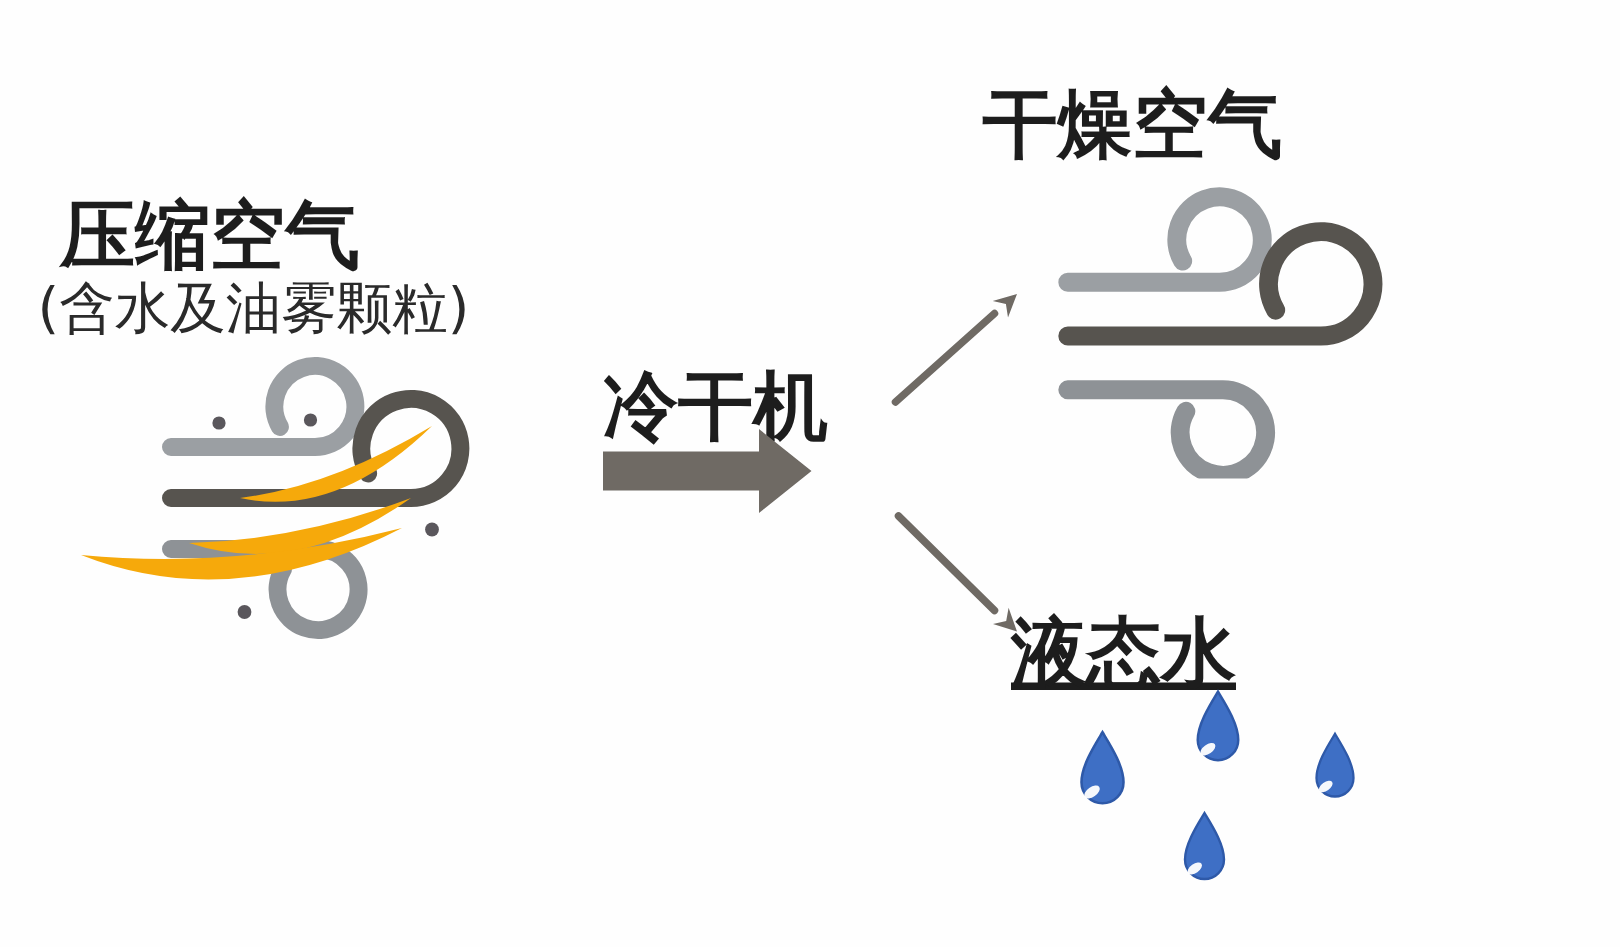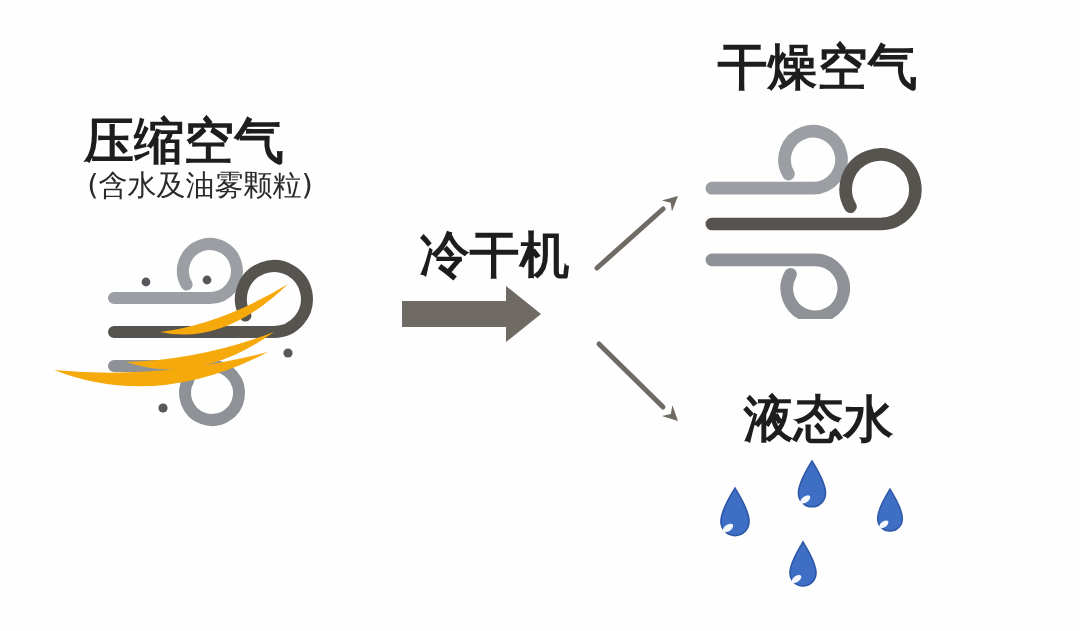--- a/index.html
+++ b/index.html
@@ -11,23 +11,23 @@
     --swoosh-yellow:#F6A90B;
     --particle-gray:#5A575C;
     --arrow-gray:#6F6A64;
     --droplet-blue:#3E6FC5;
     --droplet-edge:#2E59A8;
   }
   *{margin:0;padding:0;box-sizing:border-box;}
   body{background:var(--bg);font-family:"DejaVu Sans","Liberation Sans",sans-serif;}
   #stage{position:relative;width:1080px;height:631px;background:var(--bg);overflow:hidden;}
 
-  .label{position:absolute;color:var(--text);text-align:center;line-height:1.08;white-space:nowrap;}
+  .label{position:absolute;color:var(--text);text-align:left;line-height:1.08;white-space:nowrap;margin-top:16px;}
   .title{font-size:50px;font-weight:700;letter-spacing:0px;}
-  .subtitle{font-size:29px;font-weight:500;letter-spacing:0px;color:#2A2A2A;}
+  .subtitle{font-size:37px;font-weight:500;letter-spacing:0px;color:#2A2A2A;}
 
   svg{position:absolute;display:block;}
 
   .wind-stroke{fill:none;stroke-width:6;stroke-linecap:round;}
   .wind-light{stroke:var(--wind-light);}
   .wind-light2{stroke:var(--wind-light2);}
   .wind-dark{stroke:var(--wind-dark);}
 
   .swoosh{fill:var(--swoosh-yellow);stroke:none;}
   .particle{fill:var(--particle-gray);}
@@ -37,21 +37,21 @@
   .thin-arrow-head{fill:var(--arrow-gray);}
 
   .droplet-body{fill:var(--droplet-blue);stroke:var(--droplet-edge);stroke-width:1.6;}
   .droplet-shine{fill:#FFFFFF;opacity:0.95;}
 </style>
 </head>
 <body>
 
 <div id="stage">
 
-  <div class="label title" style="left:24px;top:114px;width:320px;">压缩空气</div>
+  <div class="label title" style="left:40px;top:114px;width:320px;">压缩空气</div>
   <div class="label subtitle" style="left:25px;top:170px;width:350px;">(含水及油雾颗粒)</div>
 
   <svg style="left:40px;top:218px;" width="320" height="220" viewBox="0 0 160 110" aria-hidden="true">
     <defs>
       <g id="windGlyph">
         <path class="wind-stroke wind-light" d="M8 38 H56 A13.5 13.5 0 1 0 44.3 31.3"></path>
         <path class="wind-stroke wind-dark" d="M8 55 H88 A16.5 16.5 0 1 0 73.7 46.8"></path>
         <path class="wind-stroke wind-light2" d="M8 72 H57 A13.5 13.5 0 1 1 45.3 78.8"></path>
       </g>
     </defs>
@@ -80,21 +80,21 @@
     <line class="thin-arrow-shaft" x1="9" y1="8" x2="73" y2="71"></line>
     <polygon class="thin-arrow-head" points="88,85 72,80 80.8,78 82.4,69.2"></polygon>
   </svg>
 
   <div class="label title" style="left:655px;top:40px;width:325px;">干燥空气</div>
 
   <svg style="left:695px;top:108px;" width="232" height="211" viewBox="0 0 110 100" aria-hidden="true">
     <use href="#windGlyph"></use>
   </svg>
 
-  <div class="label title" style="left:656px;top:392px;width:325px;">液态水</div>
+  <div class="label title" style="left:674px;top:392px;width:325px;text-decoration:underline;">液态水</div>
 
   <svg style="left:791px;top:459px;" width="42" height="54" viewBox="0 0 40 52" aria-hidden="true">
     <path class="droplet-body" d="M20 2 C15.5 9.5 7 22.5 7 33 a13 13 0 0 0 26 0 C33 22.5 24.5 9.5 20 2 Z"></path>
     <ellipse class="droplet-shine" cx="13.5" cy="39" rx="5.5" ry="3" transform="rotate(-35 13.5 39)"></ellipse>
   </svg>
   <svg style="left:713px;top:486px;" width="44" height="56" viewBox="0 0 40 52" aria-hidden="true">
     <path class="droplet-body" d="M20 2 C15.5 9.5 7 22.5 7 33 a13 13 0 0 0 26 0 C33 22.5 24.5 9.5 20 2 Z"></path>
     <ellipse class="droplet-shine" cx="13.5" cy="39" rx="5.5" ry="3" transform="rotate(-35 13.5 39)"></ellipse>
   </svg>
   <svg style="left:871px;top:487px;" width="38" height="50" viewBox="0 0 40 52" aria-hidden="true">

